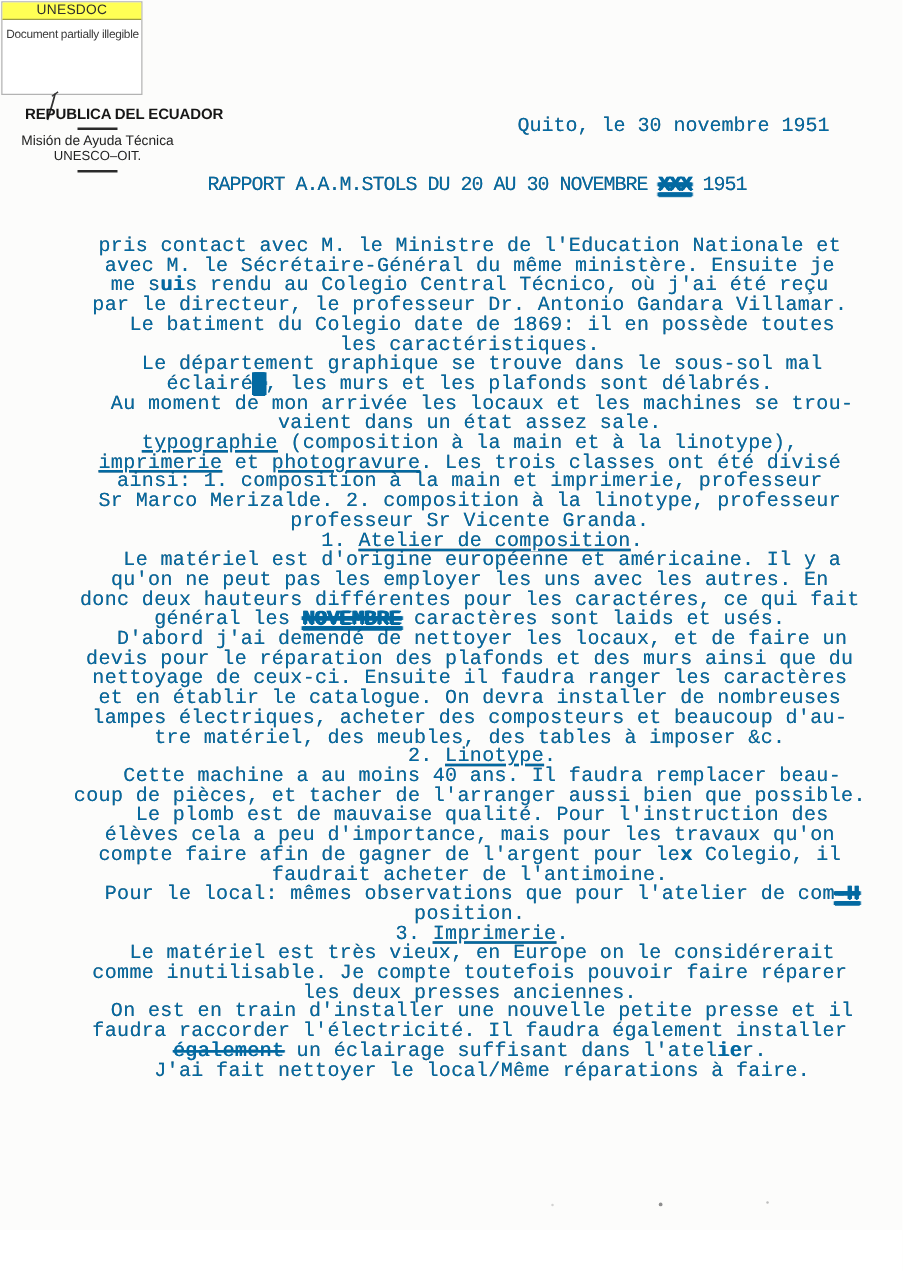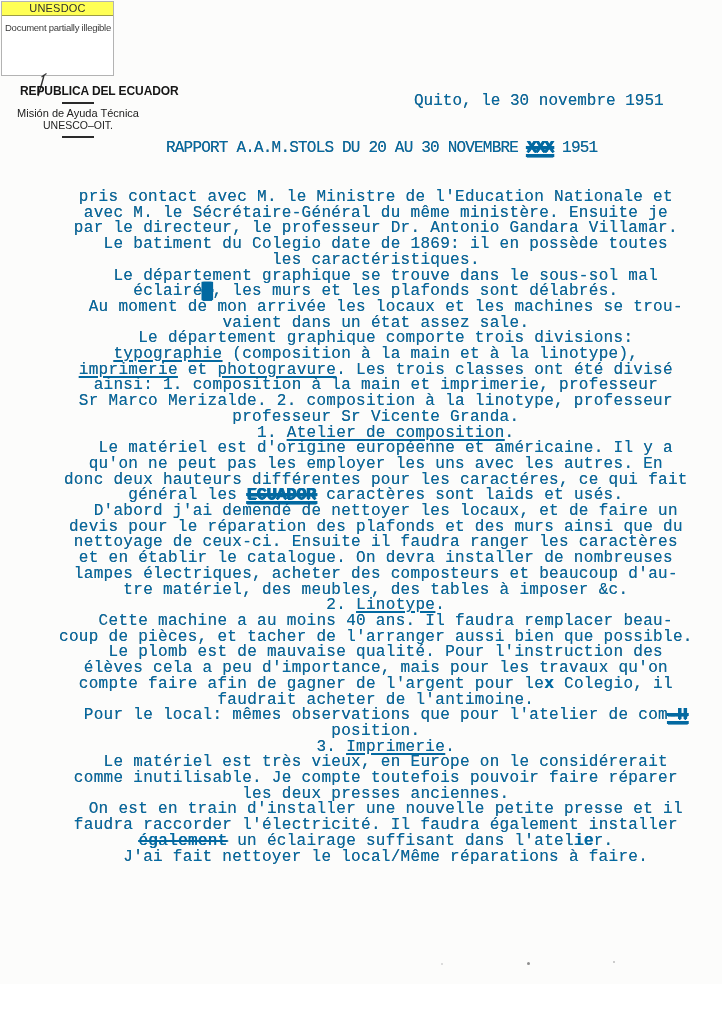--- a/index.html
+++ b/index.html
@@ -79,38 +79,38 @@
     <div class="lh-rule2"></div>
   </div>
 
   <div class="dateline tw">Quito, le 30 novembre 1951</div>
 
   <div class="report-title tw"><span>RAPPORT A.A.M.STOLS DU 20 AU 30 NOVEMBRE </span><span class="sg-x">XXX</span><span> 1951</span></div>
 
   <div class="doc-body tw">
       <div class="tline"><span>pris contact avec M. le Ministre de l'Education Nationale et</span></div>
       <div class="tline"><span>avec M. le Sécrétaire-Général du même ministère. Ensuite je</span></div>
+      <div class="tline"><span>me s</span><span class="sg-b">ui</span><span>s rendu au Colegio Central Técnico, où j'ai été reçu</span></div>
       <div class="tline"><span>par le directeur, le professeur Dr. Antonio Gandara Villamar.</span></div>
       <div class="tline"><span>  Le batiment du Colegio date de 1869: il en possède toutes</span></div>
       <div class="tline"><span>les caractéristiques.</span></div>
       <div class="tline"><span>  Le département graphique se trouve dans le sous-sol mal</span></div>
       <div class="tline"><span>éclairé</span><span class="sg-x">█</span><span>, les murs et les plafonds sont délabrés.</span></div>
       <div class="tline"><span>  Au moment de mon arrivée les locaux et les machines se trou-</span></div>
       <div class="tline"><span>vaient dans un état assez sale.</span></div>
-      <div class="tline"><span>  Le département graphique comporte trois divisions:</span></div>
       <div class="tline"><span class="sg-u">typographie</span><span> (composition à la main et à la linotype),</span></div>
       <div class="tline"><span class="sg-u">imprimerie</span><span> et </span><span class="sg-u">photogravure</span><span>. Les trois classes ont été divisé</span></div>
       <div class="tline"><span>ainsi: 1. composition à la main et imprimerie, professeur</span></div>
       <div class="tline"><span>Sr Marco Merizalde. 2. composition à la linotype, professeur</span></div>
       <div class="tline"><span>professeur Sr Vicente Granda.</span></div>
       <div class="tline"><span>  1. </span><span class="sg-u">Atelier de composition</span><span>.</span></div>
       <div class="tline"><span>  Le matériel est d'origine européenne et américaine. Il y a</span></div>
       <div class="tline"><span>qu'on ne peut pas les employer les uns avec les autres. En</span></div>
       <div class="tline"><span>donc deux hauteurs différentes pour les caractéres, ce qui fait</span></div>
-      <div class="tline"><span>général les </span><span class="sg-x">ECUADOR</span><span> caractères sont laids et usés.</span></div>
+      <div class="tline"><span>général les </span><span class="sg-x">NOVEMBRE</span><span> caractères sont laids et usés.</span></div>
       <div class="tline"><span>  D'abord j'ai demendé de nettoyer les locaux, et de faire un</span></div>
       <div class="tline"><span>devis pour le réparation des plafonds et des murs ainsi que du</span></div>
       <div class="tline"><span>nettoyage de ceux-ci. Ensuite il faudra ranger les caractères</span></div>
       <div class="tline"><span>et en établir le catalogue. On devra installer de nombreuses</span></div>
       <div class="tline"><span>lampes électriques, acheter des composteurs et beaucoup d'au-</span></div>
       <div class="tline"><span>tre matériel, des meubles, des tables à imposer &amp;c.</span></div>
       <div class="tline"><span>  2. </span><span class="sg-u">Linotype</span><span>.</span></div>
       <div class="tline"><span>  Cette machine a au moins 40 ans. Il faudra remplacer beau-</span></div>
       <div class="tline"><span>coup de pièces, et tacher de l'arranger aussi bien que possible.</span></div>
       <div class="tline"><span>  Le plomb est de mauvaise qualité. Pour l'instruction des</span></div>

